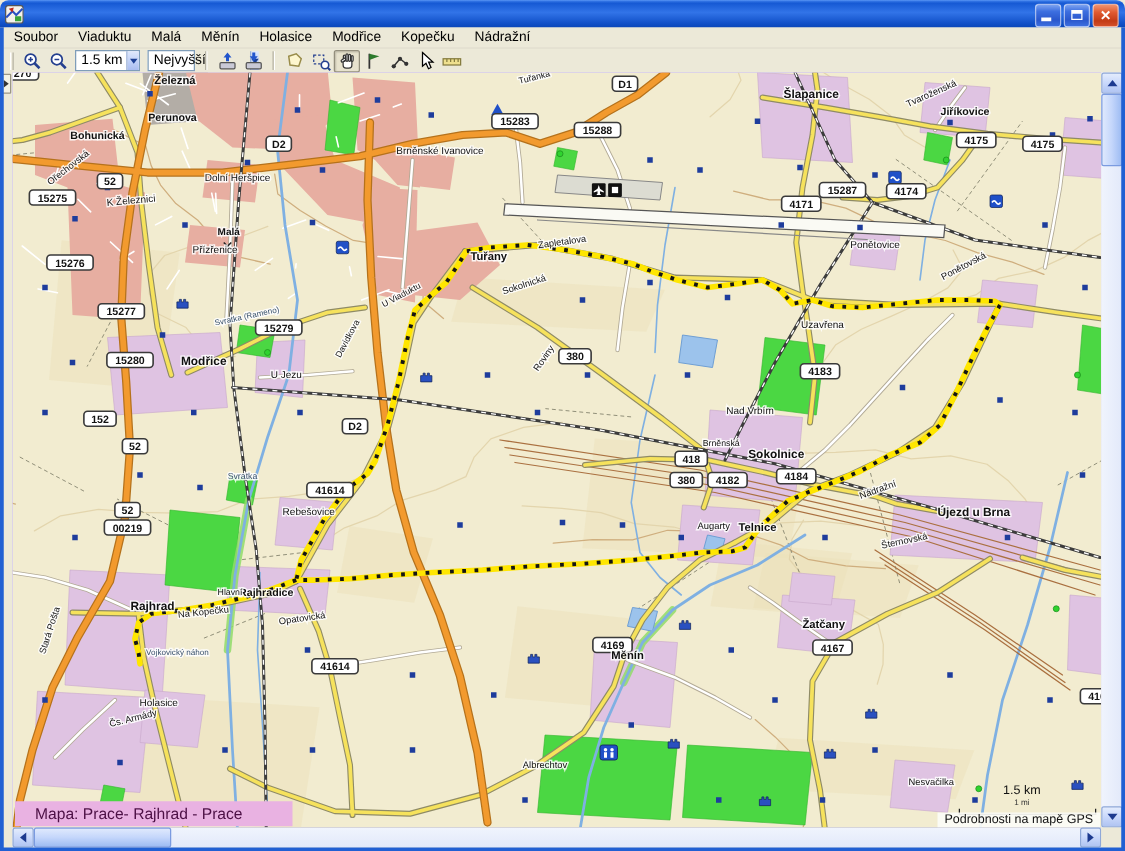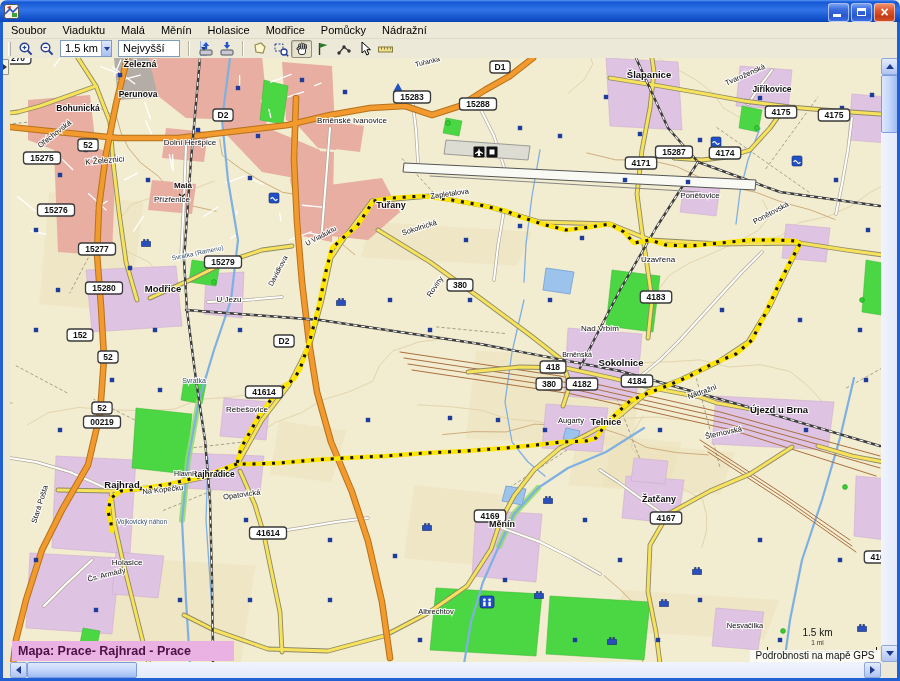--- a/index.html
+++ b/index.html
@@ -31,21 +31,21 @@
   .combo{height:17px;background:#fff;border:1px solid #7f9db9;display:flex;margin:0 3px;}
   .combo .val{font-size:11px;padding:1px 3px 0 4px;white-space:nowrap;}
   .combo .cbtn{width:15px;background:linear-gradient(180deg,#dfe8fb 0%,#c3d3f8 50%,#aabdf0 100%);border-left:1px solid #9ab0d8;display:flex;align-items:center;justify-content:center;}
   .tri-dn{width:0;height:0;border-left:3.5px solid transparent;border-right:3.5px solid transparent;border-top:4px solid #1c3f94;}
   
   #map-frame{position:absolute;left:10px;top:58px;width:871px;height:604px;overflow:hidden;background:#c4b5fd;box-shadow:inset 0 0 0 1px #8a887c;}
   #left-strip{position:absolute;left:0;top:58px;width:10px;height:604px;background:#ece9d8;}
   #splitter-btn{position:absolute;left:1px;top:1px;width:8px;height:16px;background:#f4f2e4;border:1px solid #9a9685;border-radius:1px;display:flex;align-items:center;justify-content:center;}
   .tri-rt{width:0;height:0;border-top:3px solid transparent;border-bottom:3px solid transparent;border-left:4px solid #333;}
   
-  #map-label-box{position:absolute;left:2px;top:583px;width:222px;height:20px;background:#e9b2e2;color:#4c1045;font-size:12.5px;font-weight:bold;line-height:20px;padding-left:6px;white-space:nowrap;}
+  #map-label-box{position:absolute;left:2px;top:583px;width:222px;height:20px;background:#e9b2e2;color:#4c1045;font-size:12.5px;font-weight:normal;line-height:20px;padding-left:16px;white-space:nowrap;}
   #scale-km{position:absolute;left:745px;top:569px;width:125px;text-align:center;font-size:10px;color:#111;}
   #scale-mi{position:absolute;left:745px;top:581px;width:125px;text-align:center;font-size:6.5px;color:#333;}
   #scale-bracket{position:absolute;left:757px;top:589px;width:110px;height:5px;border-left:1px solid #222;border-right:1px solid #222;border-bottom:1px solid #222;}
   #gps-note{position:absolute;left:740px;top:592px;width:130px;height:12px;background:rgba(252,252,246,.92);font-size:10px;line-height:12px;text-align:center;color:#111;}
   
   .sb-arrow{position:absolute;width:17px;height:17px;border:1px solid #8fa8d8;border-radius:2px;
     background:linear-gradient(180deg,#e3ecfd 0%,#c9d8fb 50%,#b0c4f2 100%);display:flex;align-items:center;justify-content:center;}
   .t-up{width:0;height:0;border-left:4px solid transparent;border-right:4px solid transparent;border-bottom:5px solid #1d3a8f;}
   .t-dn{width:0;height:0;border-left:4px solid transparent;border-right:4px solid transparent;border-top:5px solid #1d3a8f;}
   .t-lf{width:0;height:0;border-top:4px solid transparent;border-bottom:4px solid transparent;border-right:5px solid #1d3a8f;}
@@ -88,21 +88,21 @@
     </div>
   </div>
 
   <div id="menubar">
     <span class="menu-item">Soubor</span>
     <span class="menu-item">Viaduktu</span>
     <span class="menu-item">Malá</span>
     <span class="menu-item">Měnín</span>
     <span class="menu-item">Holasice</span>
     <span class="menu-item">Modřice</span>
-    <span class="menu-item">Pomůcky</span>
+    <span class="menu-item">Kopečku</span>
     <span class="menu-item">Nádražní</span>
   </div>
 
   <div id="toolbar">
     <div class="tb-grip"></div>
     <div class="tb-btn">
       <svg width="16" height="16">
         <circle cx="6.5" cy="6.5" r="4.3" fill="#fff" stroke="#243f8f" stroke-width="1.4"></circle>
         <line x1="9.8" y1="9.8" x2="13.6" y2="13.6" stroke="#243f8f" stroke-width="2"></line>
         <line x1="6.5" y1="4.6" x2="6.5" y2="8.4" stroke="#243f8f" stroke-width="1.2"></line>
@@ -115,21 +115,21 @@
         <line x1="9.8" y1="9.8" x2="13.6" y2="13.6" stroke="#243f8f" stroke-width="2"></line>
         <line x1="4.6" y1="6.5" x2="8.4" y2="6.5" stroke="#243f8f" stroke-width="1.2"></line>
       </svg>
     </div>
     <div class="combo" style="width:52px;">
       <span class="val">1.5 km</span>
       <span class="cbtn" style="margin-left:auto;">
           <span class="tri-dn"></span>
         </span>
     </div>
-    <div class="combo" style="width:62px;gap:32px;">
+    <div class="combo" style="width:38px;gap:32px;">
       <span class="val">Nejvyšší</span>
       <span class="cbtn" style="margin-left:auto;">
           <span class="tri-dn"></span>
         </span>
     </div>
     <div class="tb-sep"></div>
     <div class="tb-btn">
       <svg width="16" height="16">
         <rect x="2" y="9" width="12" height="5" rx="1" fill="#c9c9d6" stroke="#555" stroke-width="1"></rect>
         <polygon points="8,1 11.2,5 9.2,5 9.2,8 6.8,8 6.8,5 4.8,5" fill="#2255cc"></polygon>

